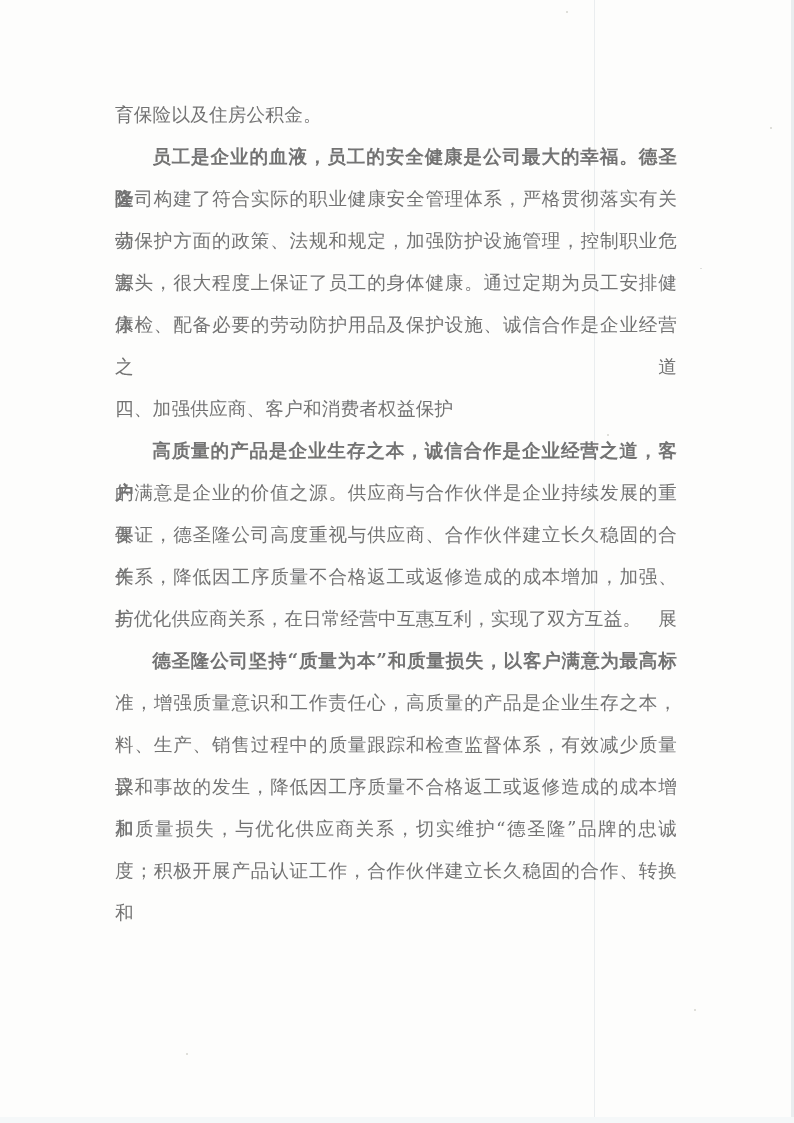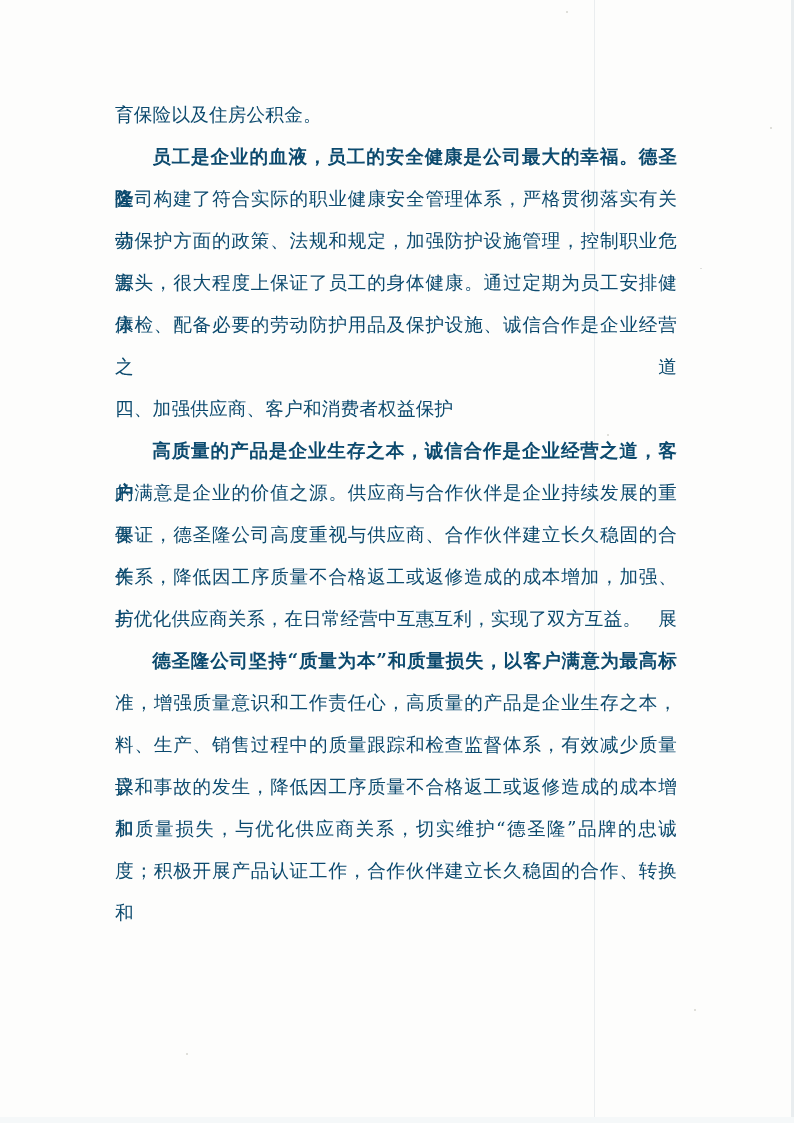--- a/index.html
+++ b/index.html
@@ -52,21 +52,21 @@
   .speck.s3 { left: 694px; top: 1009px; }
   .speck.s4 { left: 186px; top: 1053px; }
   .speck.s5 { left: 700px; top: 268px; width: 2px; height: 1px; }
   .speck.s6 { left: 566px; top: 11px; }
 
   .textblock {
     position: absolute;
     left: 115px;
     top: 94px;
     width: 562px;
-    color: #0c4a6e;
+    color: #737373;
   }
   .line {
     height: 42px;
     line-height: 42px;
     font-size: 18.6px;
     letter-spacing: 0.2px;
     text-align: left;
     white-space: normal;
   }
   .line.justify {

